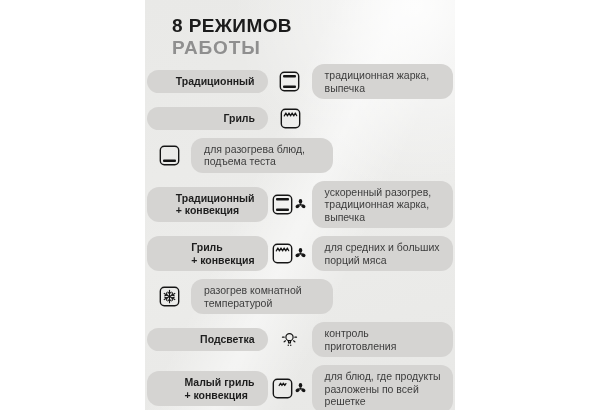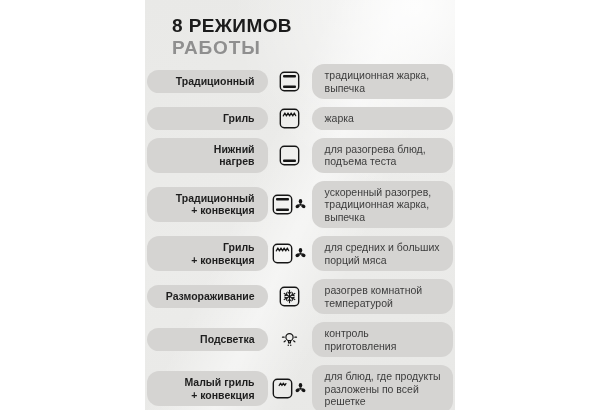--- a/index.html
+++ b/index.html
@@ -28,21 +28,21 @@
   }
   .modes {
     position: absolute; left: 2px; right: 2px; top: 64px;
     display: flex; flex-direction: column; gap: 8px;
   }
   .mode-row { display: flex; align-items: center; }
   .pill { background: #d5d4d2; border-radius: 12px; }
   .pill-label {
     width: 121px; padding: 5px 13px; min-height: 22px;
     display: flex; align-items: center; justify-content: flex-end;
-    text-align: right; font-size: 10.5px; font-weight: 700;
+    font-size: 10.5px; font-weight: 700;
     line-height: 12.5px; color: #1e1e1e; white-space: pre-line;
   }
   .icon-cell {
     width: 44px; flex: 0 0 44px; display: flex;
     align-items: center; justify-content: center; gap: 1px;
   }
   .pill-desc {
     width: 142px; padding: 5px 12px 5px 13px; min-height: 22px;
     display: flex; align-items: flex-end; text-align: left;
     font-size: 10.5px; font-weight: 400; line-height: 12.5px;
@@ -86,30 +86,23 @@
       <span class="mode-label">Гриль</span>
     </div>
     <div class="icon-cell">
             <span class="icon icon-main">
               <svg viewBox="0 0 24 24">
                 <rect x="1.5" y="1.5" width="21" height="21" rx="4.5" fill="none" stroke="#151515" stroke-width="1.6"></rect>
                 <polyline points="4.9,9 6.7,5.7 8.5,9 10.3,5.7 12.1,9 13.9,5.7 15.7,9 17.5,5.7 19.1,8.8" fill="none" stroke="#151515" stroke-width="1.4" stroke-linejoin="round" stroke-linecap="round"></polyline>
               </svg>
             </span>
           </div>
-    <div class="pill pill-desc">
-      <span class="mode-desc">жарка</span>
-    </div>
-  </div>
-
-  <div class="mode-row">
-    <div class="pill pill-label">
-      <span class="mode-label">Нижний
-нагрев</span>
-    </div>
+  </div>
+
+  <div class="mode-row">
     <div class="icon-cell">
             <span class="icon icon-main">
               <svg viewBox="0 0 24 24">
                 <rect x="1.5" y="1.5" width="21" height="21" rx="4.5" fill="none" stroke="#151515" stroke-width="1.6"></rect>
                 <rect x="4.6" y="16.7" width="14.8" height="2.7" rx="1" fill="#151515"></rect>
               </svg>
             </span>
           </div>
     <div class="pill pill-desc">
       <span class="mode-desc">для разогрева блюд,
@@ -171,23 +164,20 @@
               </svg>
             </span>
           </div>
     <div class="pill pill-desc">
       <span class="mode-desc">для средних и больших
 порций мяса</span>
     </div>
   </div>
 
   <div class="mode-row">
-    <div class="pill pill-label">
-      <span class="mode-label">Размораживание</span>
-    </div>
     <div class="icon-cell">
             <span class="icon icon-main">
               <svg viewBox="0 0 24 24">
                 <rect x="1.5" y="1.5" width="21" height="21" rx="4.5" fill="none" stroke="#151515" stroke-width="1.6"></rect>
                 <g stroke="#151515" stroke-width="1.25" stroke-linecap="round" fill="none">
                   <g transform="rotate(0 12 12)">
                     <line x1="12" y1="5" x2="12" y2="19"></line>
                     <path d="M10 6.9 L12 8.7 L14 6.9"></path>
                     <path d="M10 17.1 L12 15.3 L14 17.1"></path>
                   </g>

